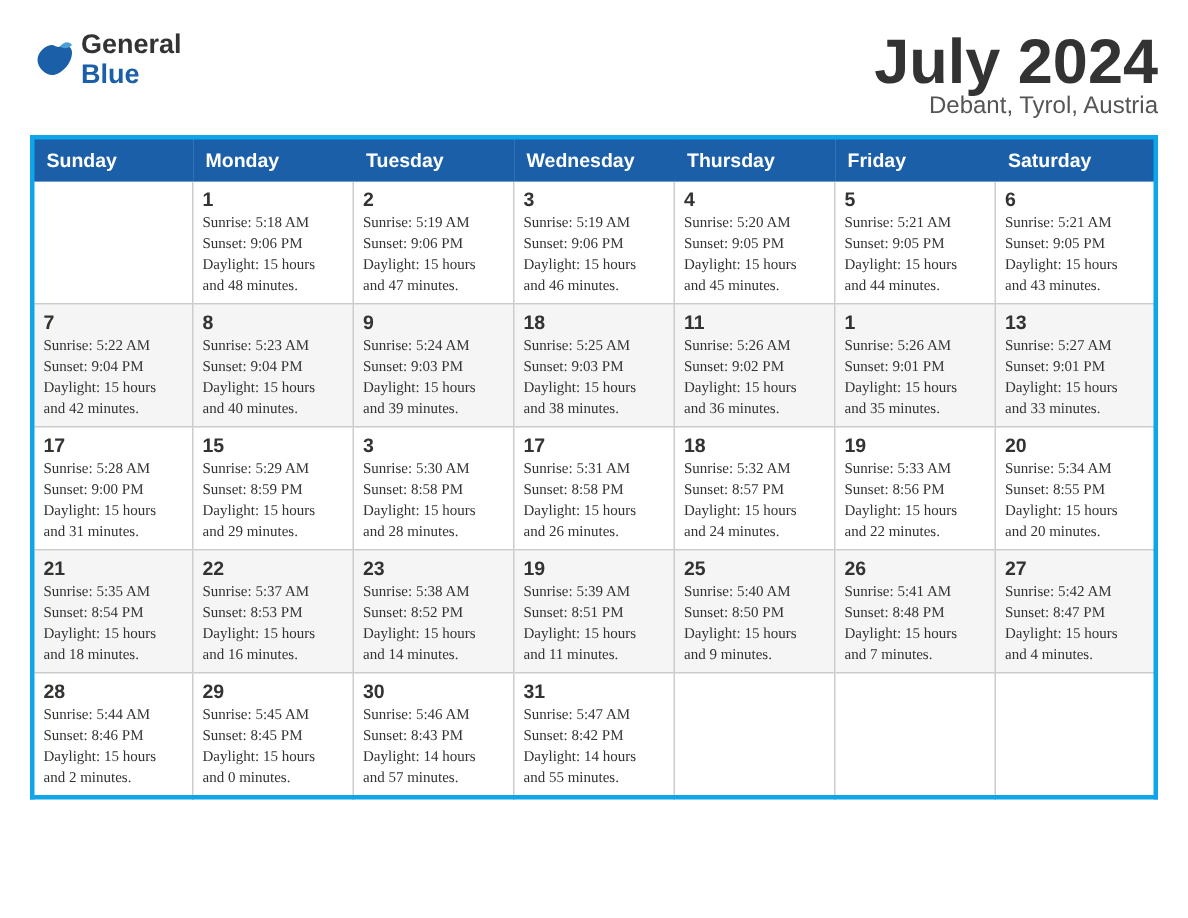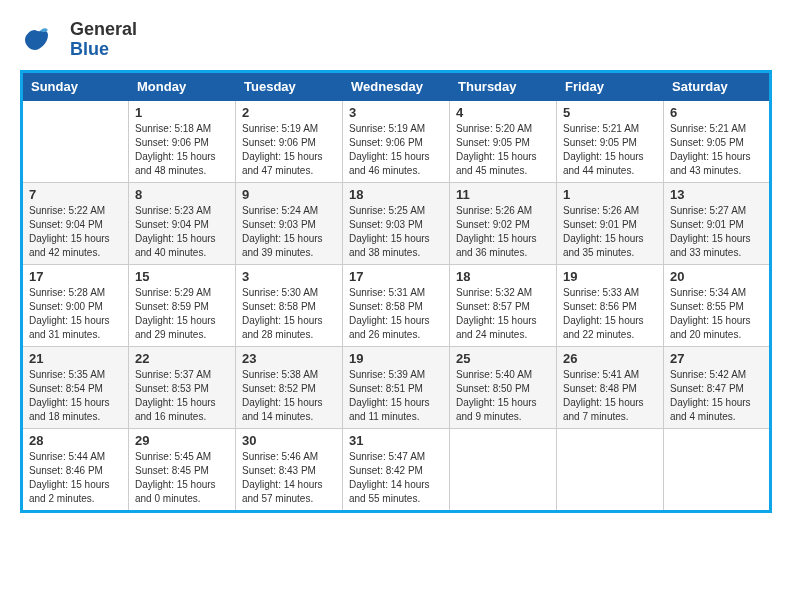--- a/index.html
+++ b/index.html
@@ -12,21 +12,21 @@
     }
     .header {
       display: flex;
       justify-content: space-between;
       align-items: flex-start;
       margin-bottom: 10px;
     }
     .logo {
       display: flex;
       align-items: center;
-      gap: 20px;
+      gap: 4px;
     }
     .logo-text {
       display: flex;
       flex-direction: column;
       line-height: 1.1;
     }
     .logo-general {
       font-size: 18px;
       font-weight: bold;
       color: #333;
@@ -79,20 +79,21 @@
     .day-number {
       font-size: 13px;
       font-weight: bold;
       display: block;
       margin-bottom: 2px;
     }
     .cell-info {
       font-size: 10px;
       line-height: 1.4;
       color: #333;
+      font-family: Liberation Serif, serif;
     }
     .empty-cell {
       background: #f9f9f9;
     }
     tr:nth-child(odd) td {
       background: #fff;
     }
     tr:nth-child(even) td {
       background: #f5f5f5;
     }
@@ -107,20 +108,24 @@
   <div class="logo">
     <svg class="logo-bird" viewBox="0 0 30 30" xmlns="http://www.w3.org/2000/svg">
       <path d="M15 5 C10 5, 5 10, 5 15 C5 20, 10 25, 15 25 C20 25, 28 18, 28 10 C28 6, 24 4, 20 6 C18 7, 16 5, 15 5Z" fill="#1a5fa8"></path>
       <path d="M20 6 C22 3, 26 2, 28 5 C26 7, 23 8, 20 6Z" fill="#4a9fd4"></path>
     </svg>
     <div class="logo-text">
       <span class="logo-general">General</span>
       <span class="logo-blue">Blue</span>
     </div>
   </div>
+  <div class="title-block">
+    <div class="title-month">July 2024</div>
+    <div class="title-location">Debant, Tyrol, Austria</div>
+  </div>
 </div>
 
 <table class="calendar">
   <thead>
     <tr>
     <th>Sunday</th>
         <th>Monday</th>
         <th>Tuesday</th>
         <th>Wednesday</th>
         <th>Thursday</th>

